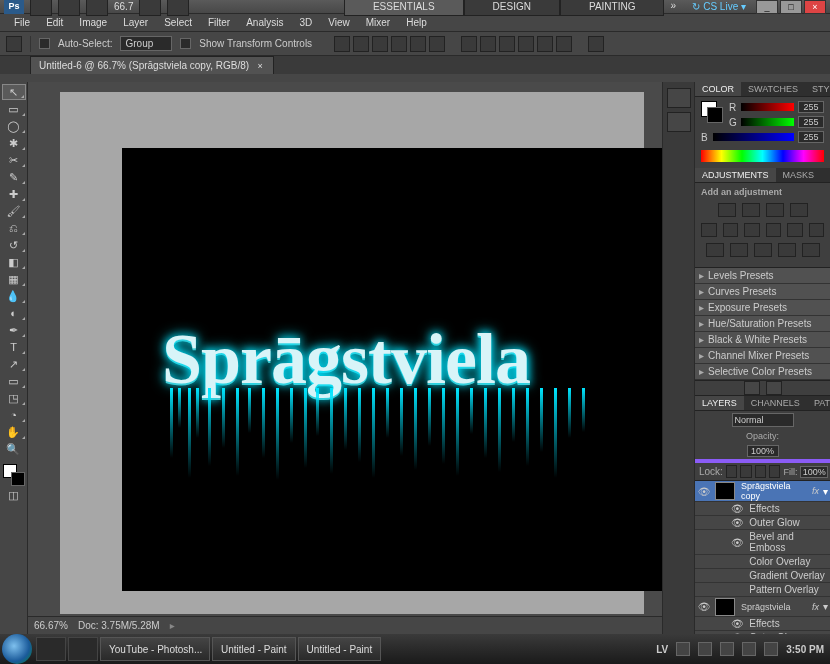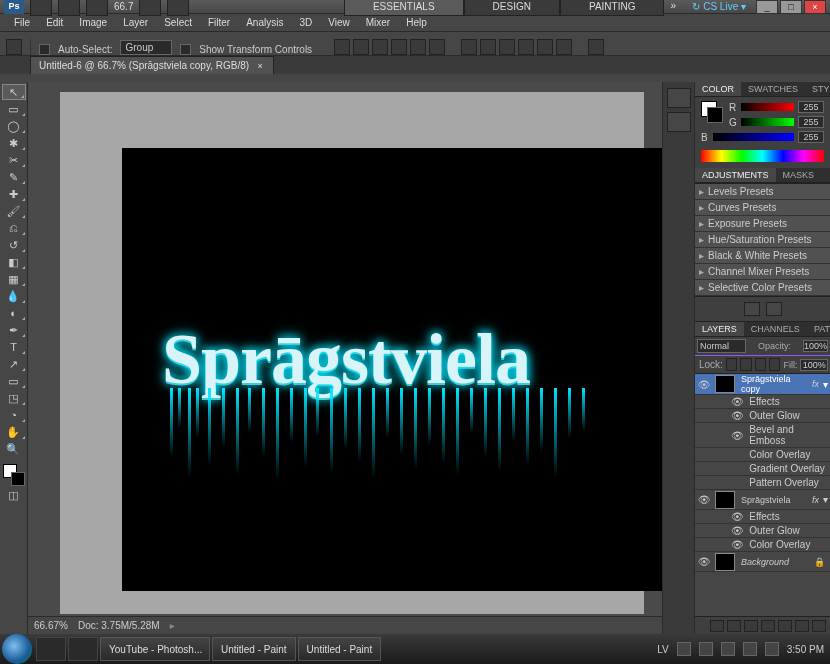--- a/index.html
+++ b/index.html
@@ -12,21 +12,21 @@
 .workspace-tabs { margin-left:auto; display:flex; gap:0; }
 .ws-tab { padding:3px 28px; color:#ddd; background:#3a3a3a; border:1px solid #222; font-size:10px;}
 .ws-tab.active { background:#5a5a5a; }
 .ws-more { color:#ddd; padding:3px 6px; }
 .cslive { color:#6cf; margin-left:10px; font-size:10px;}
 .winbtns { display:flex; margin-left:10px; gap:2px;}
 .winbtn { width:22px; height:14px; background:#999; border:1px solid #333; font-size:9px; text-align:center; line-height:12px;}
 .winbtn.close { background:#d44; color:#fff;}
 .menubar { height:18px; background:#464646; display:flex; align-items:center; padding-left:6px; gap:0; border-bottom:1px solid #2a2a2a;}
 .menu-item { color:#ddd; padding:2px 8px; cursor:default;}
-.optionsbar { height:24px; background:#464646; display:flex; align-items:flex-end; padding-left:6px; gap:8px; border-bottom:1px solid #2a2a2a; color:#ccc;}
+.optionsbar { height:24px; background:#464646; display:flex; align-items:center; padding-left:6px; gap:8px; border-bottom:1px solid #2a2a2a; color:#ccc;}
 .optionsbar .sep { width:1px; height:16px; background:#333;}
 .checkbox { width:11px; height:11px; background:#2a2a2a; border:1px solid #666; display:inline-block;}
 .sel-dropdown { background:#2a2a2a; border:1px solid #666; color:#ccc; padding:1px 18px 1px 4px; font-size:10px;}
 .opt-icons { display:flex; gap:3px;}
 .opt-icon { width:16px; height:16px; background:#3a3a3a; border:1px solid #222;}
 .doc-tab-strip { height:18px; background:#3a3a3a; display:flex; align-items:flex-end; padding-left:30px;}
 .doc-tab { background:#525252; color:#ddd; padding:3px 8px; border:1px solid #222; border-bottom:none; display:flex; align-items:center; gap:6px; font-size:10px;}
 .doc-tab .x { width:10px; height:10px; font-size:9px; text-align:center;}
 .main-area { position:absolute; top:82px; left:0; right:0; bottom:30px; display:flex; }
 .toolbox { width:28px; background:#464646; border-right:1px solid #2a2a2a; display:flex; flex-direction:column; align-items:center; padding-top:2px; gap:1px;}
@@ -61,21 +61,21 @@
 .cp-fg{position:absolute;top:0;left:0;width:16px;height:16px;background:#fff;border:1px solid #000}
 .cp-bg{position:absolute;bottom:0;right:0;width:16px;height:16px;background:#000;border:1px solid #666}
 .adj-panel { padding:4px 6px;}
 .adj-title{ color:#aaa; font-size:9px; margin-bottom:6px; font-weight:bold;}
 .adj-row{ display:flex; gap:6px; justify-content:center; margin-bottom:6px;}
 .adj-icon{ width:18px; height:14px; background:#3a3a3a; border:1px solid #222;}
 .presets{ border-top:1px solid #222;}
 .preset-row{ display:flex; align-items:center; padding:2px 4px; color:#ccc; font-size:9px; background:#515151; border-bottom:1px solid #333;}
 .preset-row .tri{ margin-right:4px; color:#aaa;}
 .layers-panel{ flex:1; display:flex; flex-direction:column;}
-.layers-opts{ display:flex; align-items:center; padding:2px; gap:12px; border-bottom:1px solid #8b5cf6;}
+.layers-opts{ display:flex; align-items:center; padding:2px; gap:4px; border-bottom:4px solid #8b5cf6;flex-direction:column;}
 .blend-dd{ background:#2a2a2a; color:#ccc; border:1px solid #666; font-size:9px; padding:1px 2px; width:62px;}
 .op-label{ color:#aaa; font-size:9px;}
 .op-field{ background:#2a2a2a; color:#ccc; border:1px solid #666; font-size:9px; width:32px; text-align:center;}
 .lock-row{ display:flex; align-items:center; padding:2px 2px 2px 4px; gap:3px; border-bottom:1px solid #222; color:#aaa; font-size:9px;}
 .lock-icon{ width:13px; height:13px; background:#3a3a3a; border:1px solid #222;}
 .layer-list{ flex:1; overflow:auto; background:#464646;}
 .layer{ display:flex; align-items:center; border-bottom:1px solid #333; min-height:20px;}
 .layer .eye{ width:18px; text-align:center; color:#ccc; font-size:10px;}
 .layer .thumb{ width:20px; height:18px; background:#000; border:1px solid #888; margin-left:2px;}
 .layer .thumb.bg{ background:#000;}
@@ -87,21 +87,21 @@
 .fx-sub{ display:flex; align-items:center; padding:1px 0 1px 36px; color:#ccc; font-size:9px; border-bottom:1px solid #333;}
 .layers-footer{ height:18px; background:#3f3f3f; border-top:1px solid #222; display:flex; align-items:center; justify-content:flex-end; gap:3px; padding-right:4px;}
 .lf-icon{ width:14px; height:12px; background:#3a3a3a; border:1px solid #222;}
 .panel-icons-mid{ height:26px; background:#3f3f3f; display:flex; align-items:center; justify-content:center; gap:6px; border-top:1px solid #222; border-bottom:1px solid #222;}
 .mid-icon{ width:16px; height:14px; background:#464646; border:1px solid #222;}
 .taskbar { position:absolute; bottom:0; left:0; right:0; height:30px; background:linear-gradient(#3a3a3a,#1a1a1a); display:flex; align-items:center; padding-left:2px;}
 .start-orb{ width:30px; height:30px; border-radius:50%; background:radial-gradient(circle at 40% 40%,#7ec0ee,#1a5a9a 60%,#083 100%); margin-right:4px;}
 .task-icon{ width:30px; height:24px; background:#2a2a2a; border:1px solid #444; margin-right:2px;}
 .task-item{ height:24px; background:linear-gradient(#444,#2a2a2a); border:1px solid #555; color:#ddd; font-size:10px; padding:0 8px; display:flex; align-items:center; margin-right:2px; max-width:110px; overflow:hidden; white-space:nowrap;}
 .task-item.active{ background:linear-gradient(#5a6a8a,#3a4a6a);}
-.tray{ margin-left:auto; display:flex; align-items:center; gap:8px; color:#ccc; padding-right:6px;}
+.tray{ margin-left:auto; display:flex; align-items:center; gap:8px; color:#ccc; padding-right:6px;font-weight:bold;}
 .tray-icon{ width:14px; height:14px; background:#444; border:1px solid #666;}
 .clock{ text-align:right; font-size:10px; line-height:11px;}
 </style>
 </head>
 <body>
 
 <div class="topbar">
   <div class="ps-logo">Ps</div>
   <div class="top-icons">
     <div class="top-icon"></div>
@@ -286,20 +286,44 @@
           <span class="color-val">255</span>
         </div>
       <div style="clear:both"></div>
       <div class="spectrum"></div>
     </div>
 
     <div class="panel-tabs">
       <div class="panel-tab active">ADJUSTMENTS</div>
       <div class="panel-tab">MASKS</div>
     </div>
+    <div class="adj-panel">
+      <div class="adj-title">Add an adjustment</div>
+      <div class="adj-row">
+          <div class="adj-icon"></div>
+          <div class="adj-icon"></div>
+          <div class="adj-icon"></div>
+          <div class="adj-icon"></div>
+        </div>
+      <div class="adj-row">
+          <div class="adj-icon"></div>
+          <div class="adj-icon"></div>
+          <div class="adj-icon"></div>
+          <div class="adj-icon"></div>
+          <div class="adj-icon"></div>
+          <div class="adj-icon"></div>
+        </div>
+      <div class="adj-row">
+          <div class="adj-icon"></div>
+          <div class="adj-icon"></div>
+          <div class="adj-icon"></div>
+          <div class="adj-icon"></div>
+          <div class="adj-icon"></div>
+        </div>
+    </div>
     <div class="presets">
       <div class="preset-row">
           <span class="tri">▸</span>
           <span>Levels Presets</span>
         </div>
       <div class="preset-row">
           <span class="tri">▸</span>
           <span>Curves Presets</span>
         </div>
       <div class="preset-row">

